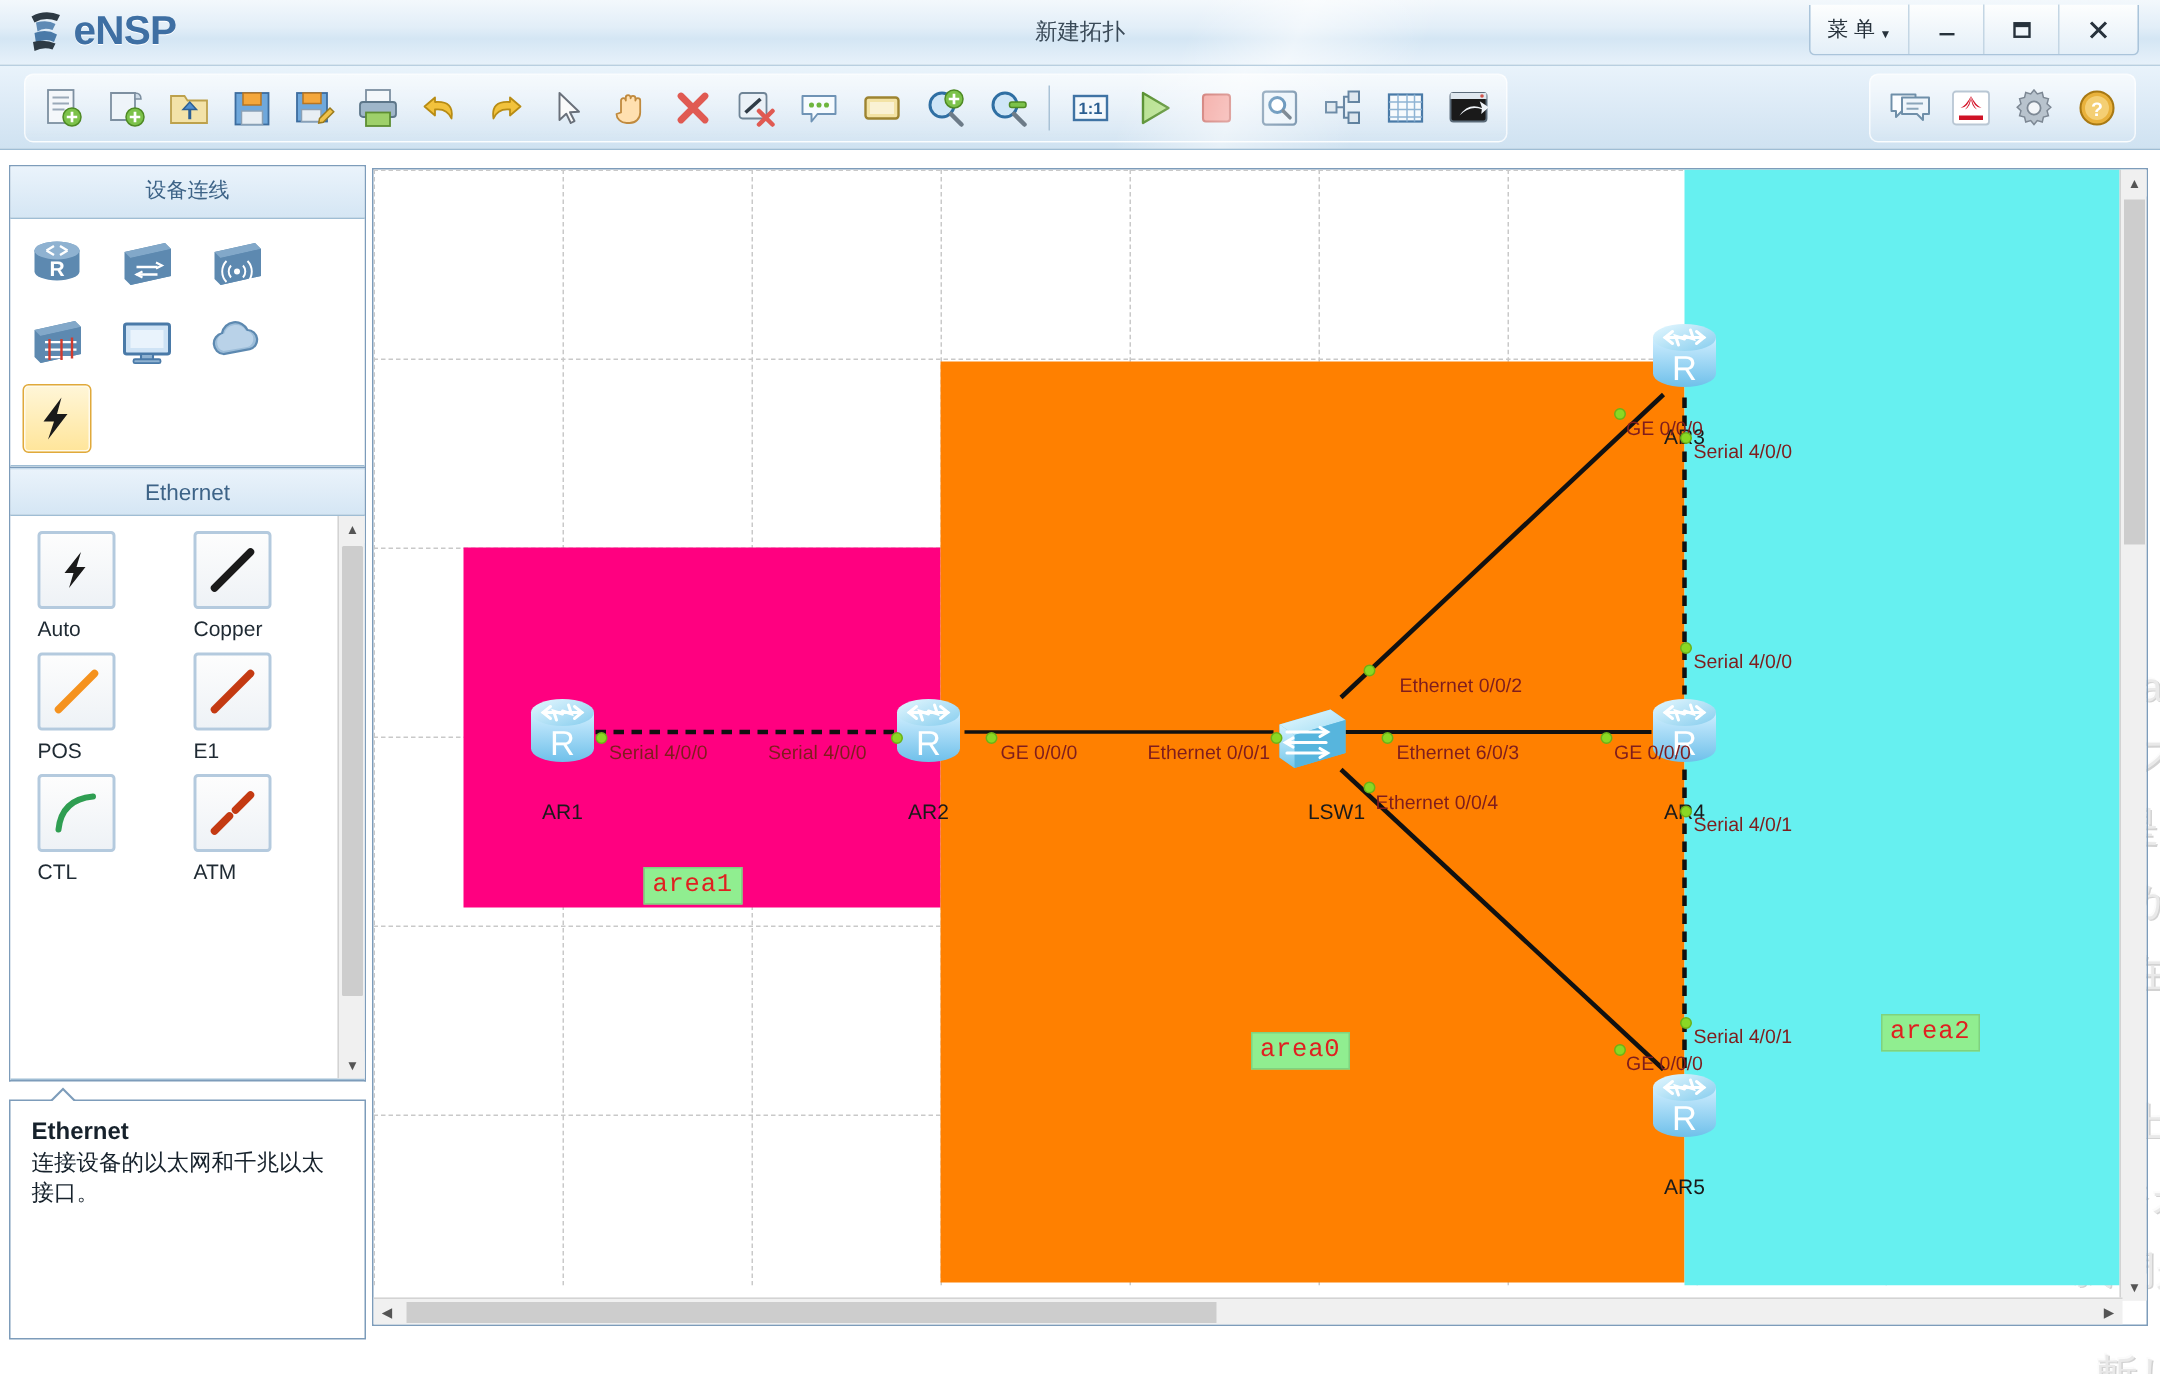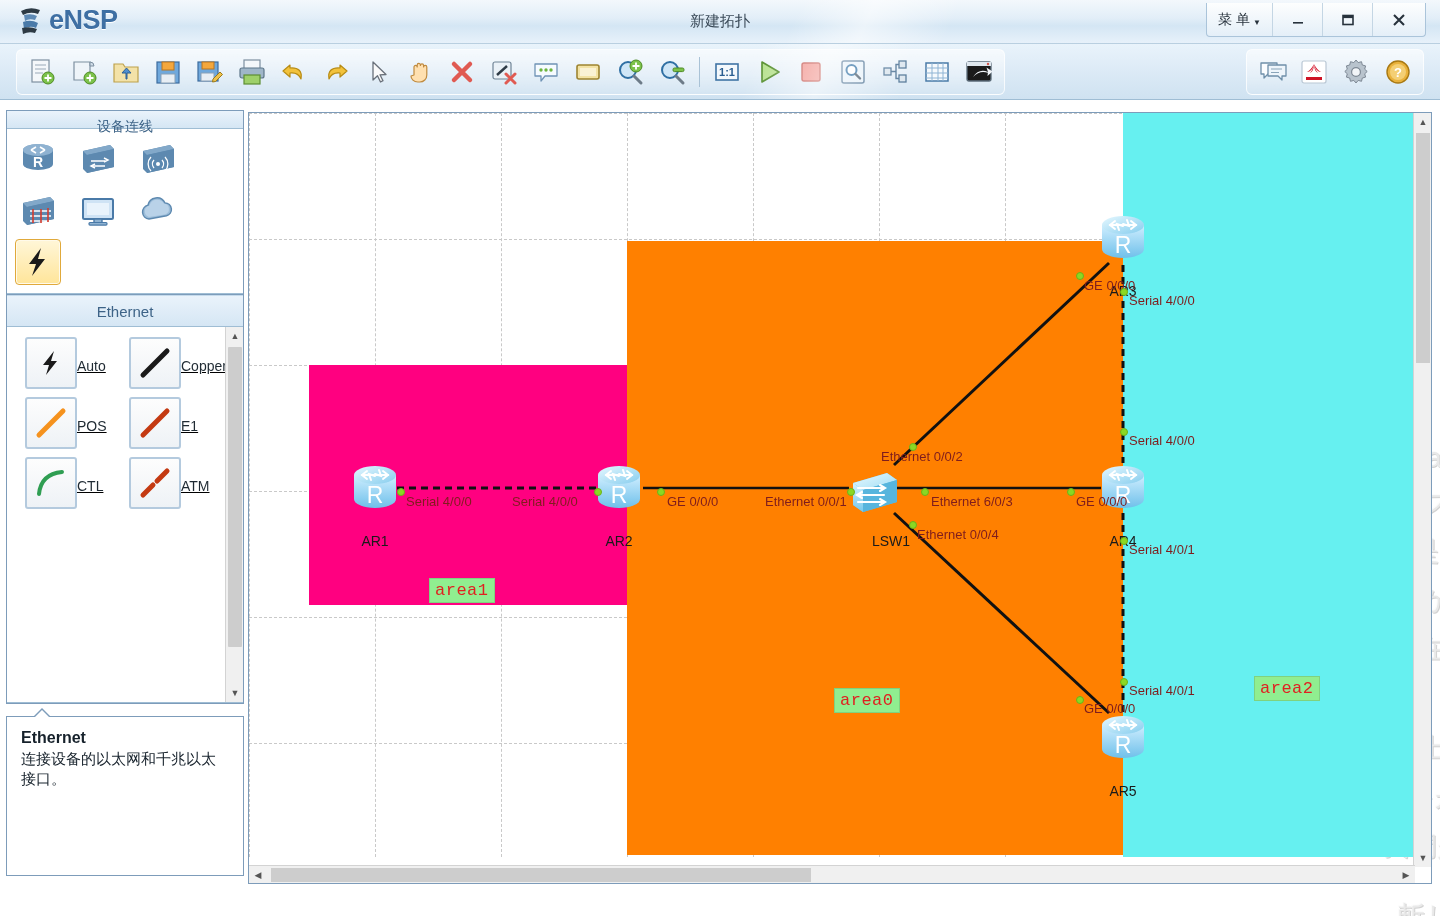--- a/index.html
+++ b/index.html
@@ -110,21 +110,21 @@
   
   #left-panel {
     position: absolute; left: 6px; top: 110px;
     width: 238px; height: 772px;
   }
   .panel-box {
     border: 1px solid #7d9cba;
     background: #ffffff;
   }
   .panel-header {
-    height: 18px; line-height: 31px; text-align: center;
+    height: 35px; line-height: 31px; text-align: center;
     font-size: 14px; color: #3d6387;
     background: linear-gradient(to bottom,#eaf3fb,#d5e6f4);
     border-bottom: 1px solid #9fbdd4;
   }
   #device-tray {
     display: flex; flex-wrap: wrap;
     padding: 6px 8px 8px 8px; gap: 6px 14px;
     background: #ffffff;
     border-bottom: 1px solid #9fbdd4;
   }
@@ -149,23 +149,22 @@
     position: relative;
     height: 376px; background: #ffffff; overflow: hidden;
     border-bottom: 1px solid #9fbdd4;
   }
   #link-list {
     display: flex; flex-wrap: wrap;
     padding: 10px 0 0 18px;
   }
   .link-item {
     width: 104px; margin-bottom: 8px;
-    display: flex; flex-direction: row; align-items: center;
+    display: flex; flex-direction: column; align-items: flex-start;
     cursor: default;
-    text-decoration: underline;
   }
   .link-icon {
     width: 52px; height: 52px;
     background: linear-gradient(to bottom,#fdfdfd,#eef2f6);
     border: 2px solid #b4cade;
     border-radius: 3px;
     display: flex; align-items: center; justify-content: center;
   }
   .link-label { font-size: 14px; color: #1f2a33; margin-top: 5px; }
   
@@ -875,21 +874,21 @@
           <div class="port-label" style="left: 263px; top: 381px;">Serial 4/0/0</div>
           <div class="port-dot" style="left: 345px; top: 375px;"></div>
           <div class="port-label" style="left: 418px; top: 381px;">GE 0/0/0</div>
           <div class="port-dot" style="left: 408px; top: 375px;"></div>
           <div class="port-label" style="left: 516px; top: 381px;">Ethernet 0/0/1</div>
           <div class="port-dot" style="left: 598px; top: 375px;"></div>
           <div class="port-label" style="left: 682px; top: 381px;">Ethernet 6/0/3</div>
           <div class="port-dot" style="left: 672px; top: 375px;"></div>
           <div class="port-label" style="left: 827px; top: 381px;">GE 0/0/0</div>
           <div class="port-dot" style="left: 818px; top: 375px;"></div>
-          <div class="port-label" style="left: 632px; top: 336px;">Ethernet 0/0/2</div>
+          <div class="port-label" style="left: 684px; top: 336px;">Ethernet 0/0/2</div>
           <div class="port-dot" style="left: 660px; top: 330px;"></div>
           <div class="port-label" style="left: 668px; top: 414px;">Ethernet 0/0/4</div>
           <div class="port-dot" style="left: 660px; top: 408px;"></div>
           <div class="port-label" style="left: 835px; top: 165px;">GE 0/0/0</div>
           <div class="port-dot" style="left: 827px; top: 159px;"></div>
           <div class="port-label" style="left: 880px; top: 180px;">Serial 4/0/0</div>
           <div class="port-dot" style="left: 871px; top: 175px;"></div>
           <div class="port-label" style="left: 880px; top: 320px;">Serial 4/0/0</div>
           <div class="port-dot" style="left: 871px; top: 315px;"></div>
           <div class="port-label" style="left: 880px; top: 429px;">Serial 4/0/1</div>

